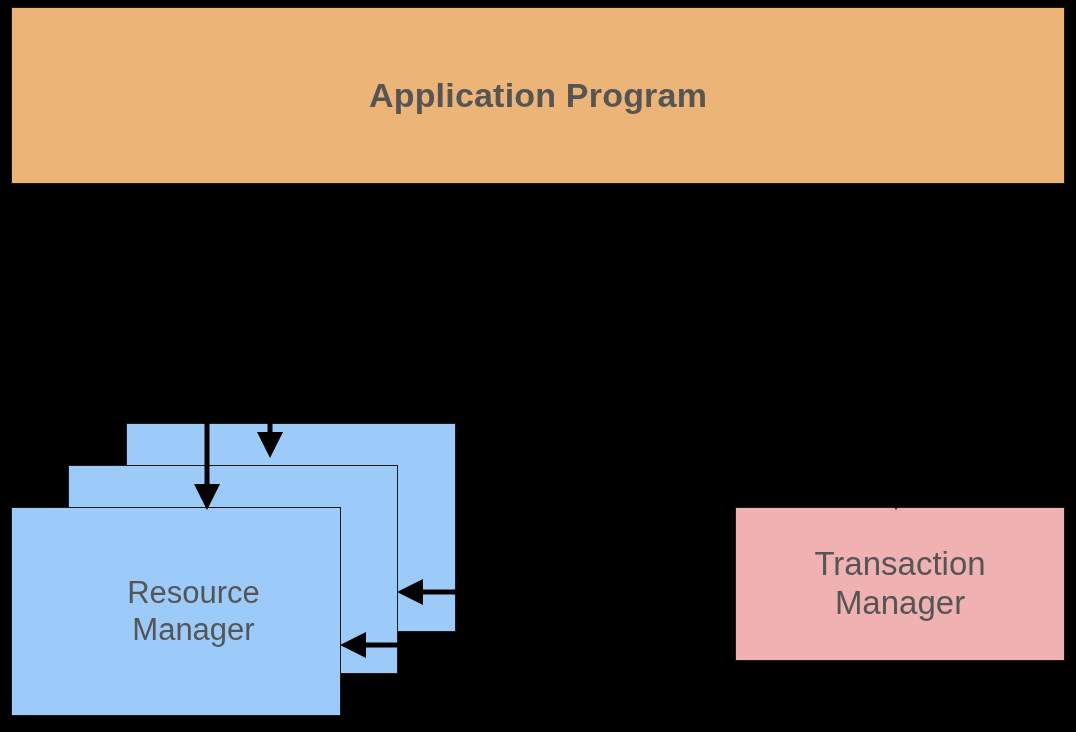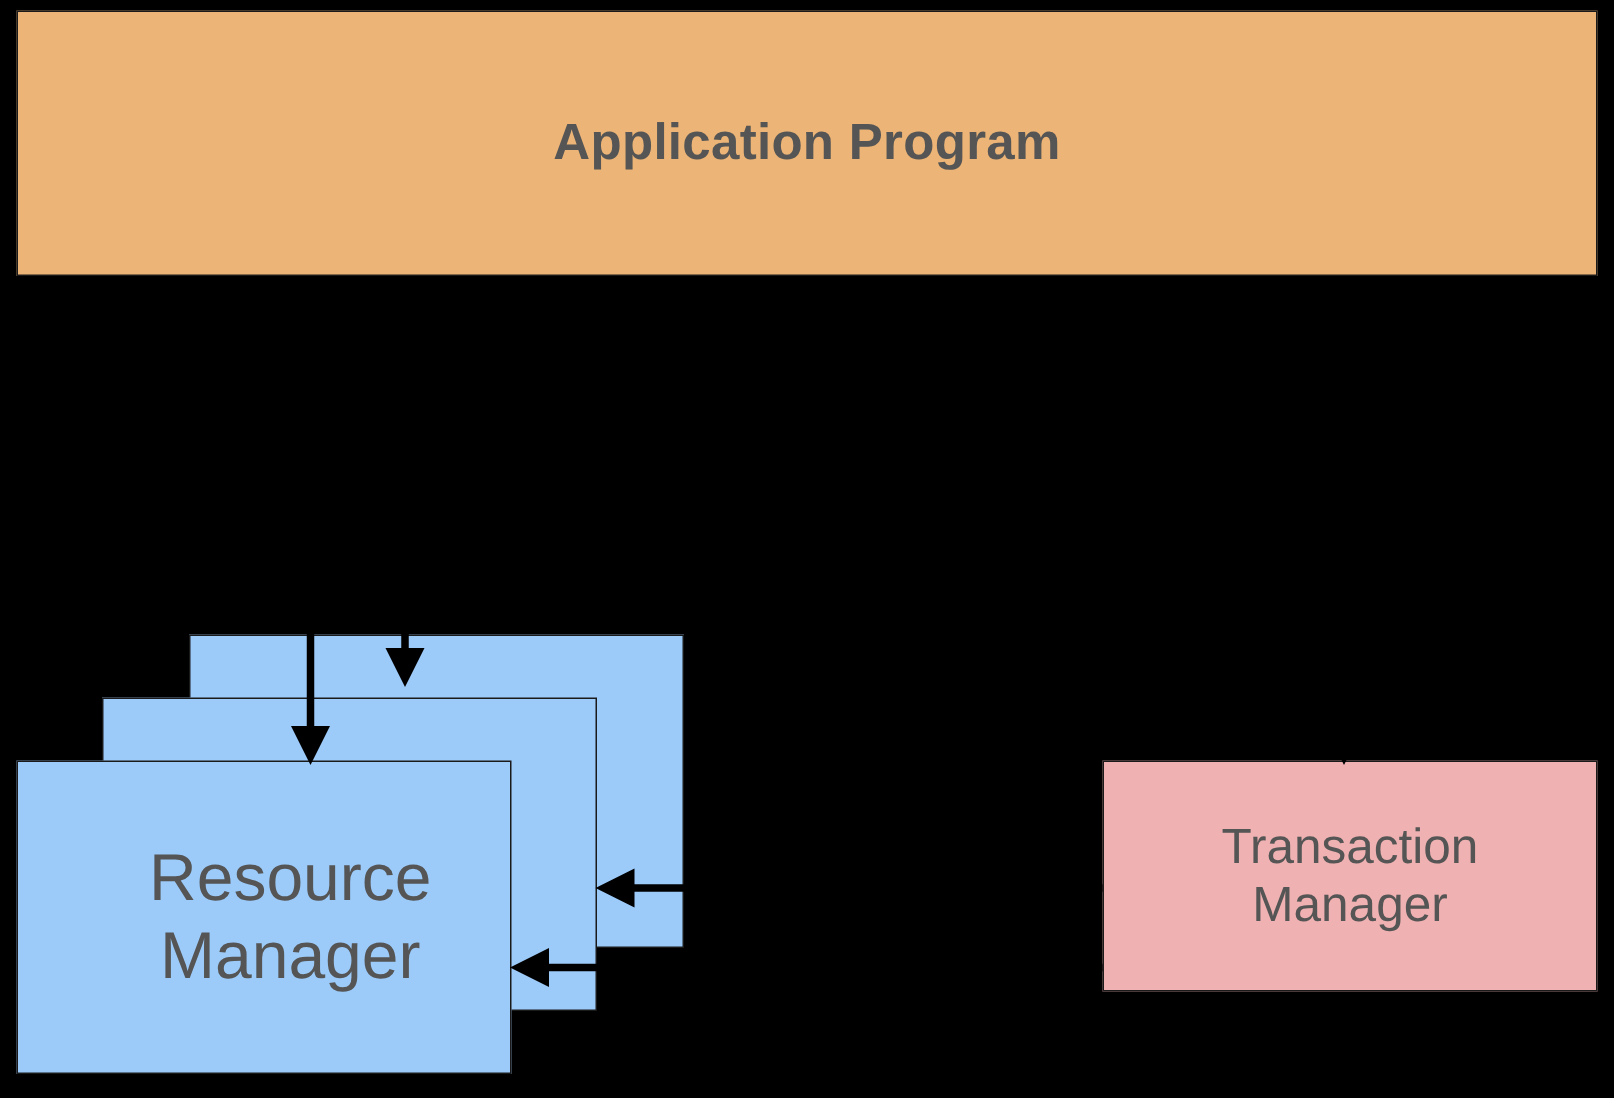--- a/index.html
+++ b/index.html
@@ -47,21 +47,21 @@
   
   .rm {
     background: #9CCBFA;
     width: 330px;
     height: 209px;
   }
   #rm-back   { left: 126px; top: 423px; }
   #rm-middle { left: 68px;  top: 465px; }
   #rm-front  { left: 11px;  top: 507px; }
   #rm-front .box-label {
-    font-size: 44px;
+    font-size: 31px;
     margin-left: 35px;
   }
 
   
   #txn-manager {
     left: 735px;
     top: 507px;
     width: 330px;
     height: 154px;
     background: #EFB1B1;

